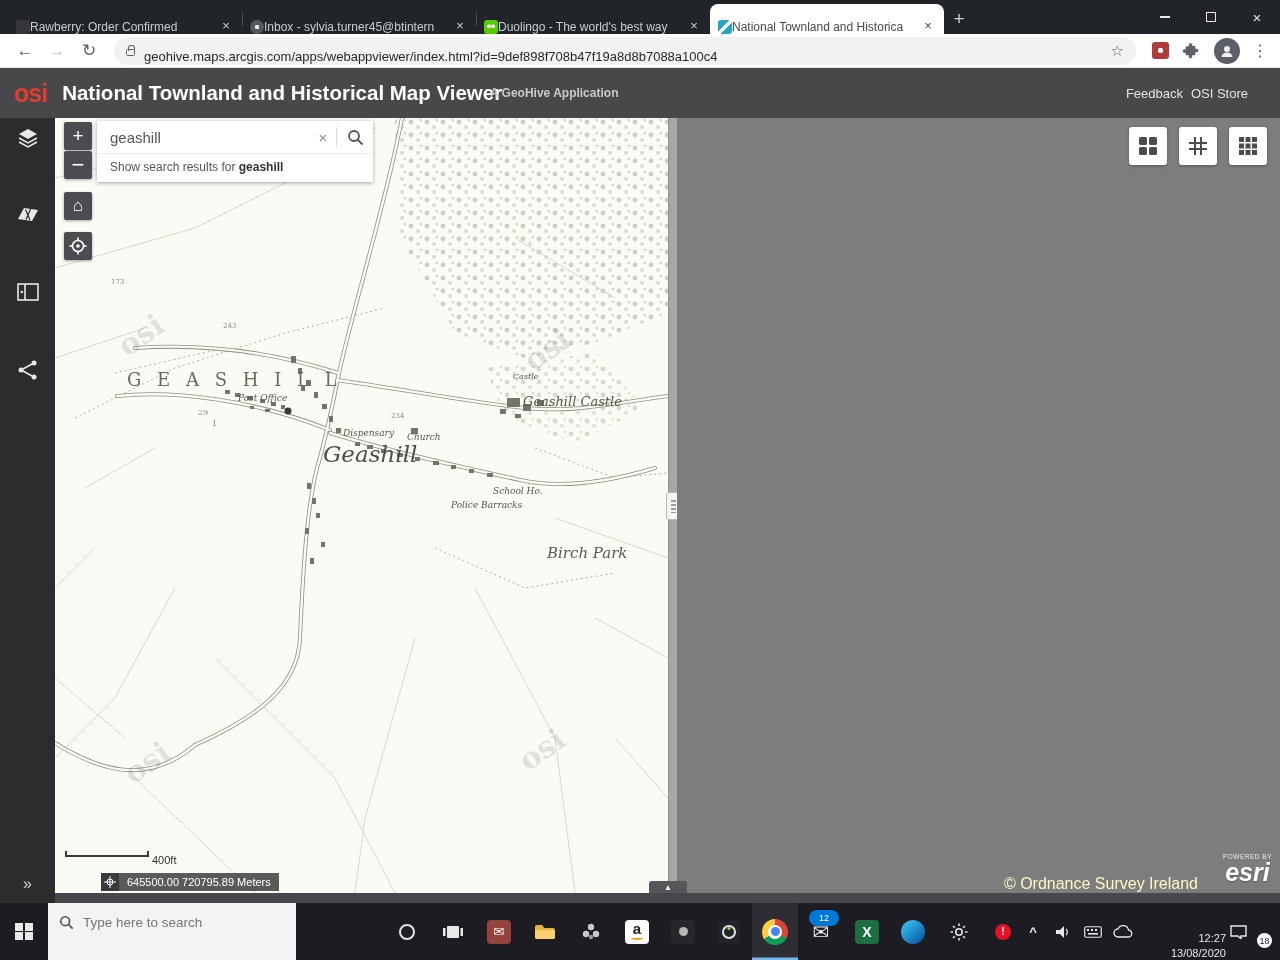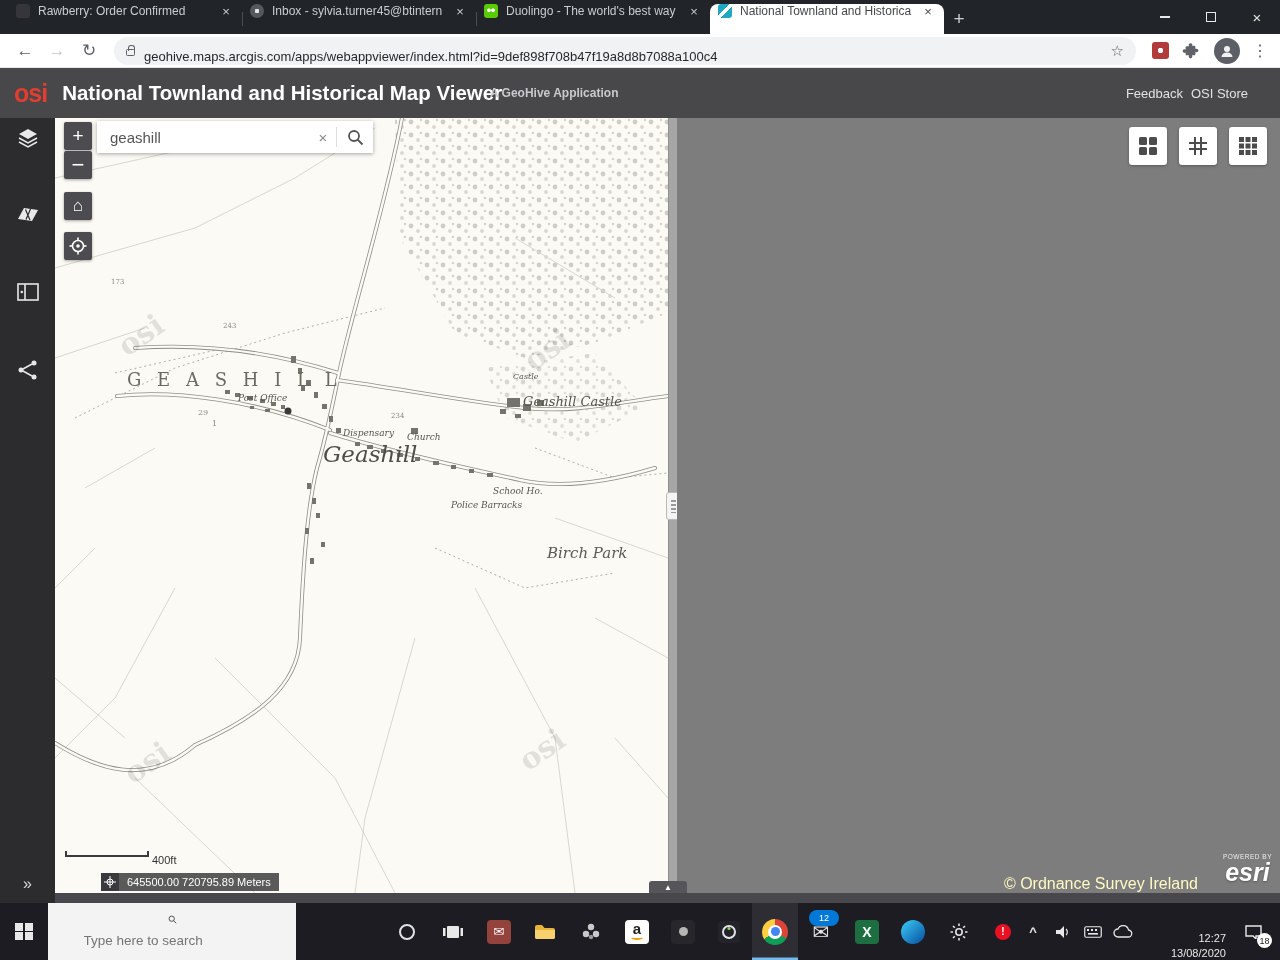--- a/index.html
+++ b/index.html
@@ -2,21 +2,21 @@
 <html><head>
 <meta charset="utf-8">
 <style>
   * { margin:0; padding:0; box-sizing:border-box; }
   html,body { width:1280px; height:960px; overflow:hidden; }
   body { font-family:"Liberation Sans", sans-serif; background:#7d7d7d; position:relative; }
   .screen { position:absolute; inset:0; width:1280px; height:960px; }
 
   
   .tabbar { position:absolute; left:0; top:0; width:1280px; height:34px; background:#212428; display:flex; align-items:flex-end; padding-left:8px; }
-  .tab { width:234px; height:30px; border-radius:8px 8px 0 0; display:flex; align-items:flex-start; padding:0 8px; gap:8px; color:#c9cdd2; font-size:12px; position:relative; }
+  .tab { width:234px; height:30px; border-radius:8px 8px 0 0; display:flex; align-items:flex-end; padding:0 8px; gap:0; color:#c9cdd2; font-size:12px; position:relative; }
   .tab + .tab::before { content:""; position:absolute; left:0; top:8px; height:14px; width:1px; background:#4a4e53; }
   .tab.active { background:#fff; color:#45494d; }
   .tab.active::before { display:none; }
   .tab-title { flex:1; white-space:nowrap; overflow:hidden; }
   .tab-close { width:16px; height:16px; line-height:15px; text-align:center; border-radius:50%; font-size:13px; flex:none; }
   .fav { width:14px; height:14px; flex:none; }
   .fav-cube { background:#35353b; border-radius:3px; }
   .fav-circle { background:#55585e; border-radius:50%; background-image:radial-gradient(circle at 50% 50%, #e8e8e8 2px, transparent 2.5px); }
   .fav-duo { border-radius:3px; background:radial-gradient(circle at 35% 45%, #fff 1.5px, transparent 2.2px), radial-gradient(circle at 65% 45%, #fff 1.5px, transparent 2.2px), #58cc02; }
   .fav-geo { border-radius:3px; background:linear-gradient(135deg, transparent 42%, #fff 42% 58%, transparent 58%), #1fa9c0; }
@@ -87,21 +87,21 @@
 
   
   .bottomstrip { position:absolute; left:55px; top:893px; width:1225px; height:10px; background:#47474c; }
   .tablearrow { position:absolute; left:649px; top:881px; width:38px; height:12px; background:#55555a; border-radius:3px 3px 0 0; color:#fff; font-size:8px; display:flex; align-items:center; justify-content:center; }
 
   
   .taskbar { position:absolute; left:0; top:903px; width:1280px; height:57px; background:#1c1c22; display:flex; align-items:stretch; color:#e8e8e8; }
   .startbtn { width:48px; display:flex; align-items:center; justify-content:center; }
   .winlogo { display:grid; grid-template-columns:8px 8px; grid-template-rows:8px 8px; gap:1.5px; }
   .winlogo span { background:#e8e8e8; }
-  .tbsearch { width:248px; background:#f3f3f3; display:flex; align-items:center; gap:9px; padding:12px 11px;flex-direction:column; }
+  .tbsearch { width:248px; background:#f3f3f3; display:flex; align-items:flex-start; gap:9px; padding:12px 11px; }
   .tbsearchinput { flex:1; min-width:0; border:0; outline:0; background:transparent; font-size:13.5px; color:#333; font-family:inherit; }
   .tbicons { display:flex; margin-left:88px; }
   .tbicon { width:46px; display:flex; align-items:center; justify-content:center; position:relative; }
   .tbicon.active { background:rgba(255,255,255,.08); box-shadow:inset 0 -2.5px 0 #76b9ed; }
   .appsq { width:24px; height:24px; border-radius:4px; display:flex; align-items:center; justify-content:center; }
   .mailapp { background:#94423c; color:#fff; font-size:13px; }
   .darkapp { background:#26262b; } .darkapp i { width:9px; height:9px; border-radius:50%; background:#b5b5b5; display:block; }
   .amazonsq { background:#fff; color:#222; font-weight:bold; font-size:15px; flex-direction:column; line-height:.8; }
   .amzsmile { width:12px; height:5px; border-bottom:2px solid #f90; border-radius:50%; display:block; }
   .excelsq { background:#1d6f42; color:#fff; font-weight:bold; font-size:14px; }
@@ -110,21 +110,21 @@
   .chromeicon::before { content:""; position:absolute; left:6px; top:6px; width:14px; height:14px; border-radius:50%; background:#fff; }
   .chromeicon::after { content:""; position:absolute; left:8.5px; top:8.5px; width:9px; height:9px; border-radius:50%; background:#4285f4; }
   .cortanaring { width:16px; height:16px; border:2px solid #dfe3e6; border-radius:50%; display:block; }
   .tbenvelope { color:#e8e8e8; font-size:20px; }
   .badge { position:absolute; top:7px; right:5px; min-width:16px; height:16px; border-radius:8px; background:#0078d7; color:#fff; font-size:9px; display:flex; align-items:center; justify-content:center; padding:0 10px; }
   .tray { margin-left:auto; display:flex; align-items:center; padding-right:4px; }
   .trayicon { width:30px; display:flex; align-items:center; justify-content:center; position:relative; }
   .chev { font-weight:bold; font-size:13px; color:#e8e8e8; }
   .redalert { width:16px; height:16px; border-radius:50%; background:#e81123; color:#fff; font-size:10px; font-weight:bold; display:flex; align-items:center; justify-content:center; }
   .clock { width:92px; text-align:right; font-size:11px; line-height:1.35; padding-right:4px;margin-top:28px; }
-  .actioncenter { width:46px; display:flex; align-items:center; justify-content:center; position:relative; }
+  .actioncenter { width:46px; display:flex; align-items:center; position:relative; }
   .countbadge { position:absolute; top:9px; right:4px; min-width:15px; height:15px; border-radius:8px; background:#fff; color:#222; font-size:9px; display:flex; align-items:center; justify-content:center; padding:0 2px; }
 
   
   text { font-family:"DejaVu Serif", serif; }
   .wmark { font-family:"DejaVu Sans", sans-serif; font-weight:bold; }
 </style>
 </head>
 <body>
 
 <div class="screen">
@@ -364,20 +364,21 @@
         <input class="searchinput" type="text" value="geashill" style="">
         <span class="clearbtn">×</span>
         <span class="vsep"></span>
         <span class="magbtn">
           <svg width="17" height="17" viewBox="0 0 17 17">
               <circle cx="7" cy="7" r="5" fill="none" stroke="#555" stroke-width="1.8"></circle>
               <line x1="10.5" y1="10.5" x2="15.5" y2="15.5" stroke="#555" stroke-width="1.8"></line>
             </svg>
         </span>
       </div>
+      <div class="suggestion"><span>Show search results for </span><b>geashill</b></div>
     </div>
 
     <div class="scalebar"></div>
     <div class="scalelabel">400ft</div>
     <div class="coordbar">
       <span class="coordicon">
         <svg width="12" height="12" viewBox="0 0 12 12">
             <line x1="6" y1="0" x2="6" y2="12" stroke="#fff"></line>
             <line x1="0" y1="6" x2="12" y2="6" stroke="#fff"></line>
             <circle cx="6" cy="6" r="3" fill="none" stroke="#fff"></circle>

